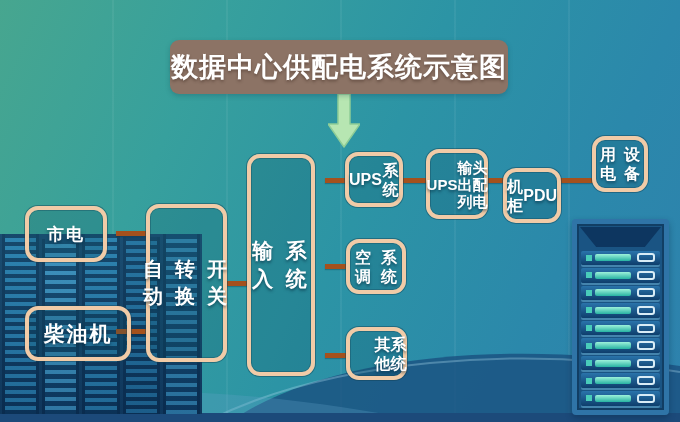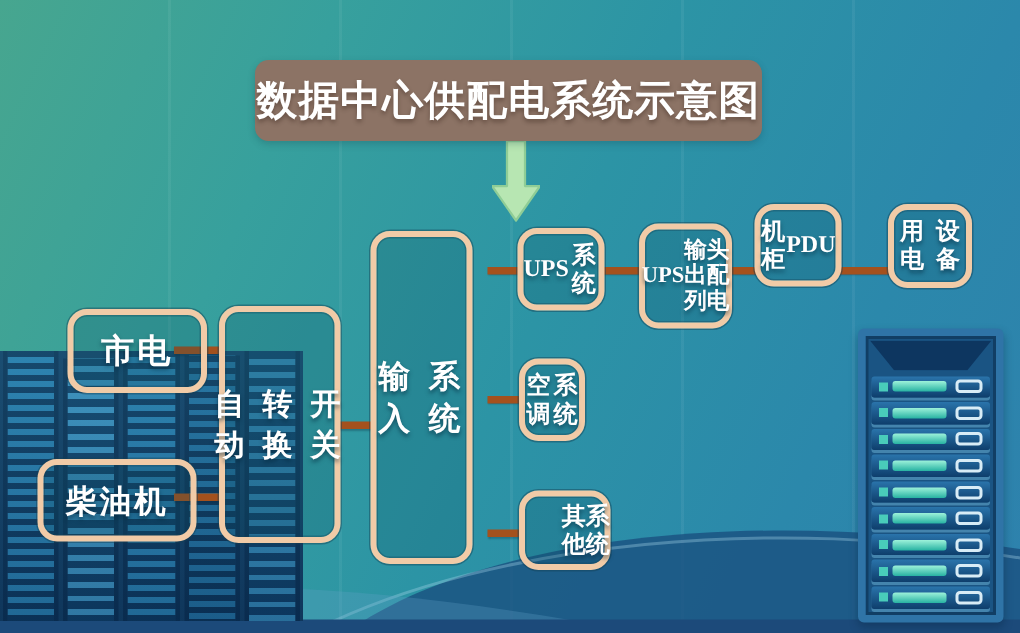--- a/index.html
+++ b/index.html
@@ -1,18 +1,18 @@
 <!DOCTYPE html>
 <html><head>
 <meta charset="utf-8">
 <style>
   html,body{margin:0;padding:0;background:#13465f;}
   .stage{
     position:relative;width:680px;height:422px;overflow:hidden;
-    font-family:Liberation Serif, serif;
+    font-family:Liberation Sans, sans-serif;
     background:linear-gradient(115deg,#47a68f 0%,#37a09d 26%,#2c94a5 52%,#2b88ab 78%,#2e81ad 100%);
   }
   
   .bg-seams{position:absolute;inset:0;z-index:0;
     background:repeating-linear-gradient(90deg,transparent 0 112px,rgba(255,255,255,.055) 112px 114px);}
   
   .waves{position:absolute;left:0;top:320px;z-index:0;}
   .floor-strip{position:absolute;left:0;bottom:0;width:680px;height:9px;background:#1c4a7a;z-index:0;}
 
   
@@ -63,29 +63,29 @@
   .c9{left:325px;top:353px;width:23px;}
 
   
   .node{position:absolute;z-index:3;box-sizing:border-box;
     border:4px solid #f1cba7;border-radius:13px;background:rgba(14,80,102,.22);
     box-shadow:0 0 0 1px rgba(20,65,85,.45),inset 0 0 0 1px rgba(20,65,85,.35);
     display:flex;flex-direction:row;align-items:center;justify-content:center;
     color:#fff;font-weight:700;text-align:center;
     text-shadow:0 2px 3px rgba(5,40,60,.6);}
   .node span{display:block;}
-  .n-shidian  {left:25px; top:206px;width:93px;height:56px;font-size:22px;letter-spacing:2px;margin-left:20px;}
+  .n-shidian  {left:25px; top:206px;width:82px;height:56px;font-size:17px;letter-spacing:2px;}
   .n-chaiyouji{left:25px; top:306px;width:106px;height:55px;font-size:21px;letter-spacing:2px;}
   .n-zhuanhuan{left:146px;top:204px;width:81px;height:158px;font-size:20px;letter-spacing:3px;gap:9px;}
   .n-shuru    {left:247px;top:154px;width:68px;height:222px;font-size:21px;letter-spacing:3px;gap:7px;}
   .n-ups      {left:345px;top:152px;width:58px;height:55px;font-size:16px;line-height:19px;}
   .n-upsout   {left:426px;top:149px;width:62px;height:70px;font-size:15px;line-height:17px;}
-  .n-pdu      {left:503px;top:136px;width:58px;height:55px;font-size:16px;line-height:19px;}
+  .n-pdu      {left:503px;top:168px;width:58px;height:55px;font-size:16px;line-height:19px;}
   .n-yongdian {left:592px;top:136px;width:56px;height:56px;font-size:16px;line-height:19px;}
-  .n-kongtiao {left:346px;top:239px;width:44px;height:55px;font-size:16px;line-height:19px;}
+  .n-kongtiao {left:346px;top:239px;width:60px;height:55px;font-size:16px;line-height:19px;}
   .n-qita     {left:346px;top:327px;width:61px;height:53px;font-size:16px;line-height:19px;padding-left:28px;}
 </style>
 </head>
 <body>
 
 <div class="stage">
 
   <div class="bg-seams"></div>
 
   <svg class="waves" width="680" height="102" viewBox="0 320 680 102">

